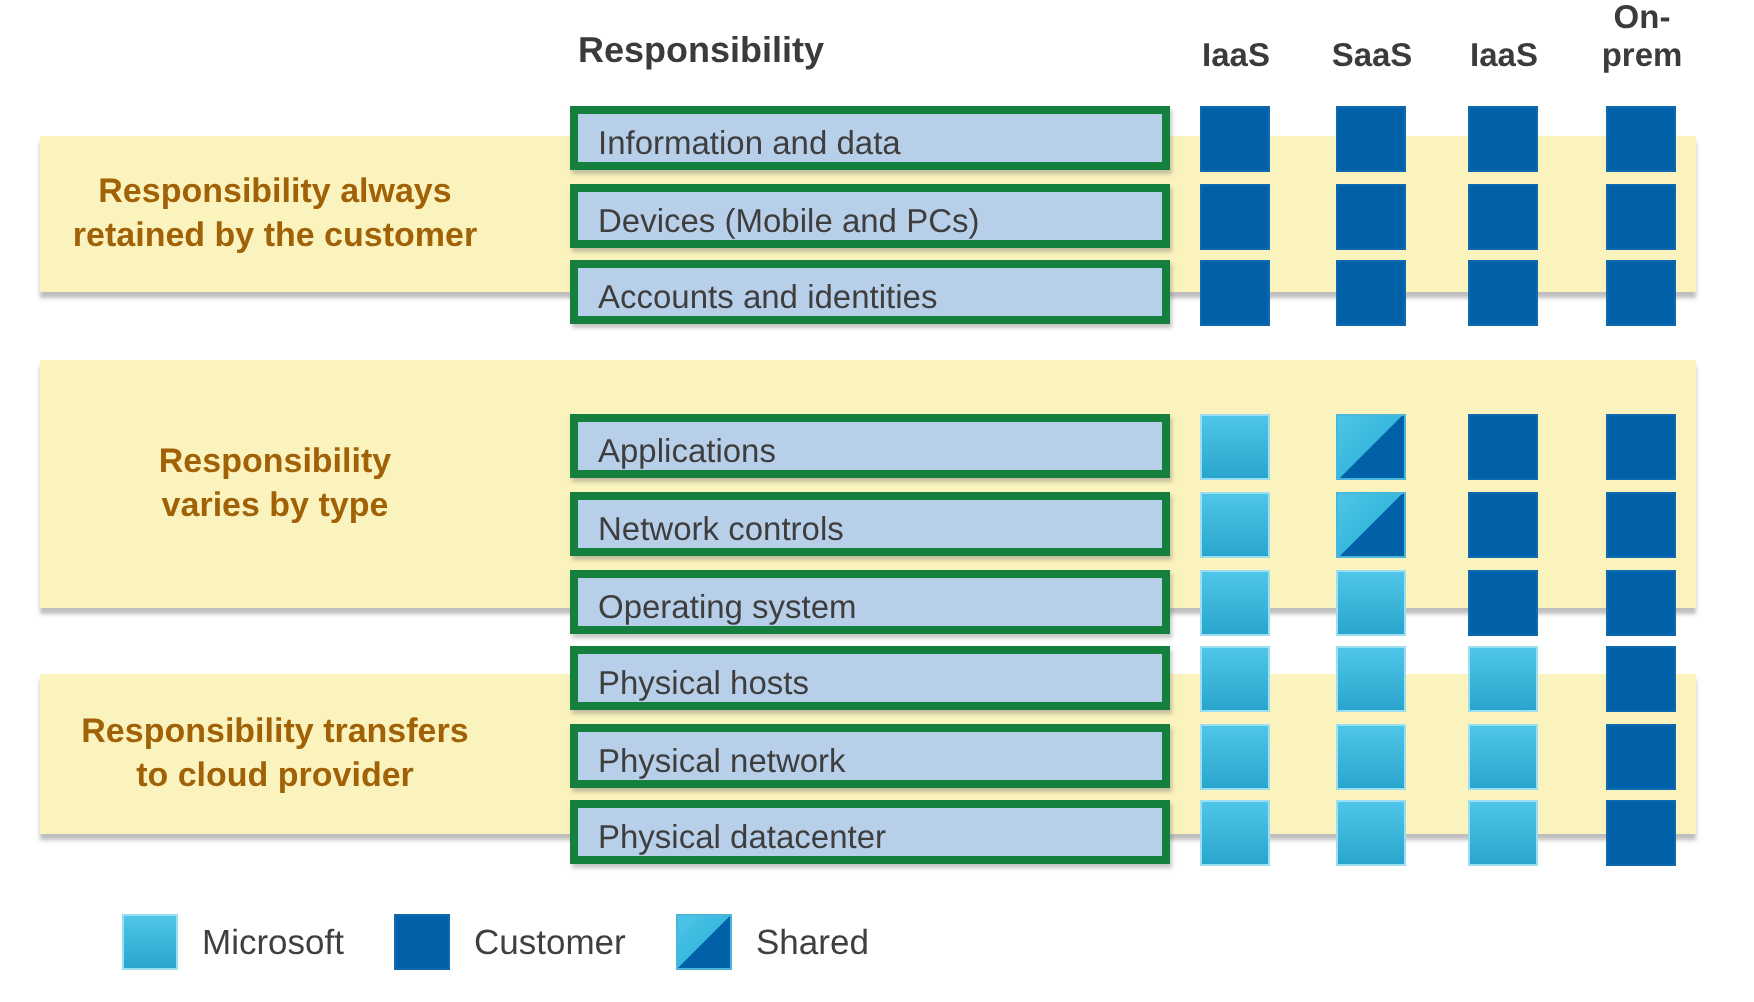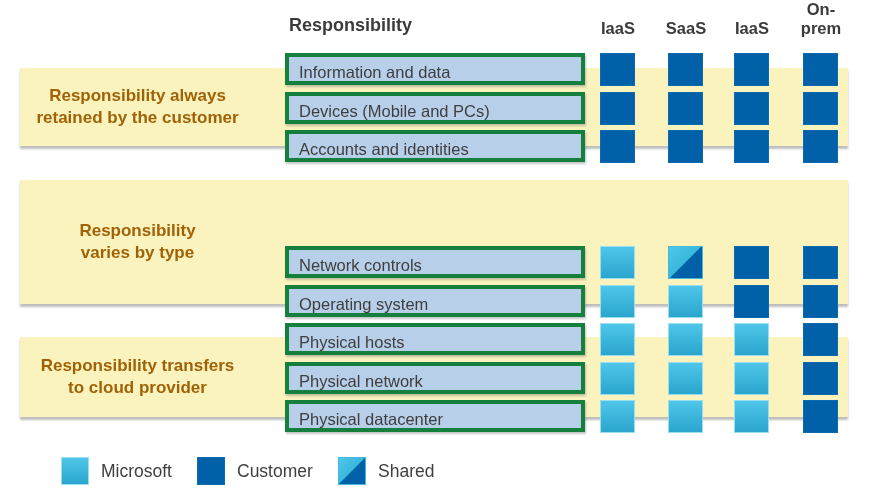--- a/index.html
+++ b/index.html
@@ -95,20 +95,27 @@
     <div class="cell sq c2" data-owner="customer"></div>
     <div class="cell sq c3" data-owner="customer"></div>
   </div>
   <div class="row r2">
     <div class="rowlabel">Accounts and identities</div>
     <div class="cell sq c0" data-owner="customer"></div>
     <div class="cell sq c1" data-owner="customer"></div>
     <div class="cell sq c2" data-owner="customer"></div>
     <div class="cell sq c3" data-owner="customer"></div>
   </div>
+  <div class="row r4">
+    <div class="rowlabel">Applications</div>
+    <div class="cell sq c0" data-owner="microsoft"></div>
+    <div class="cell sq c1" data-owner="shared"></div>
+    <div class="cell sq c2" data-owner="customer"></div>
+    <div class="cell sq c3" data-owner="customer"></div>
+  </div>
   <div class="row r6">
     <div class="rowlabel">Operating system</div>
     <div class="cell sq c0" data-owner="microsoft"></div>
     <div class="cell sq c1" data-owner="microsoft"></div>
     <div class="cell sq c2" data-owner="customer"></div>
     <div class="cell sq c3" data-owner="customer"></div>
   </div>
   <div class="row r5">
     <div class="rowlabel">Network controls</div>
     <div class="cell sq c0" data-owner="microsoft"></div>

